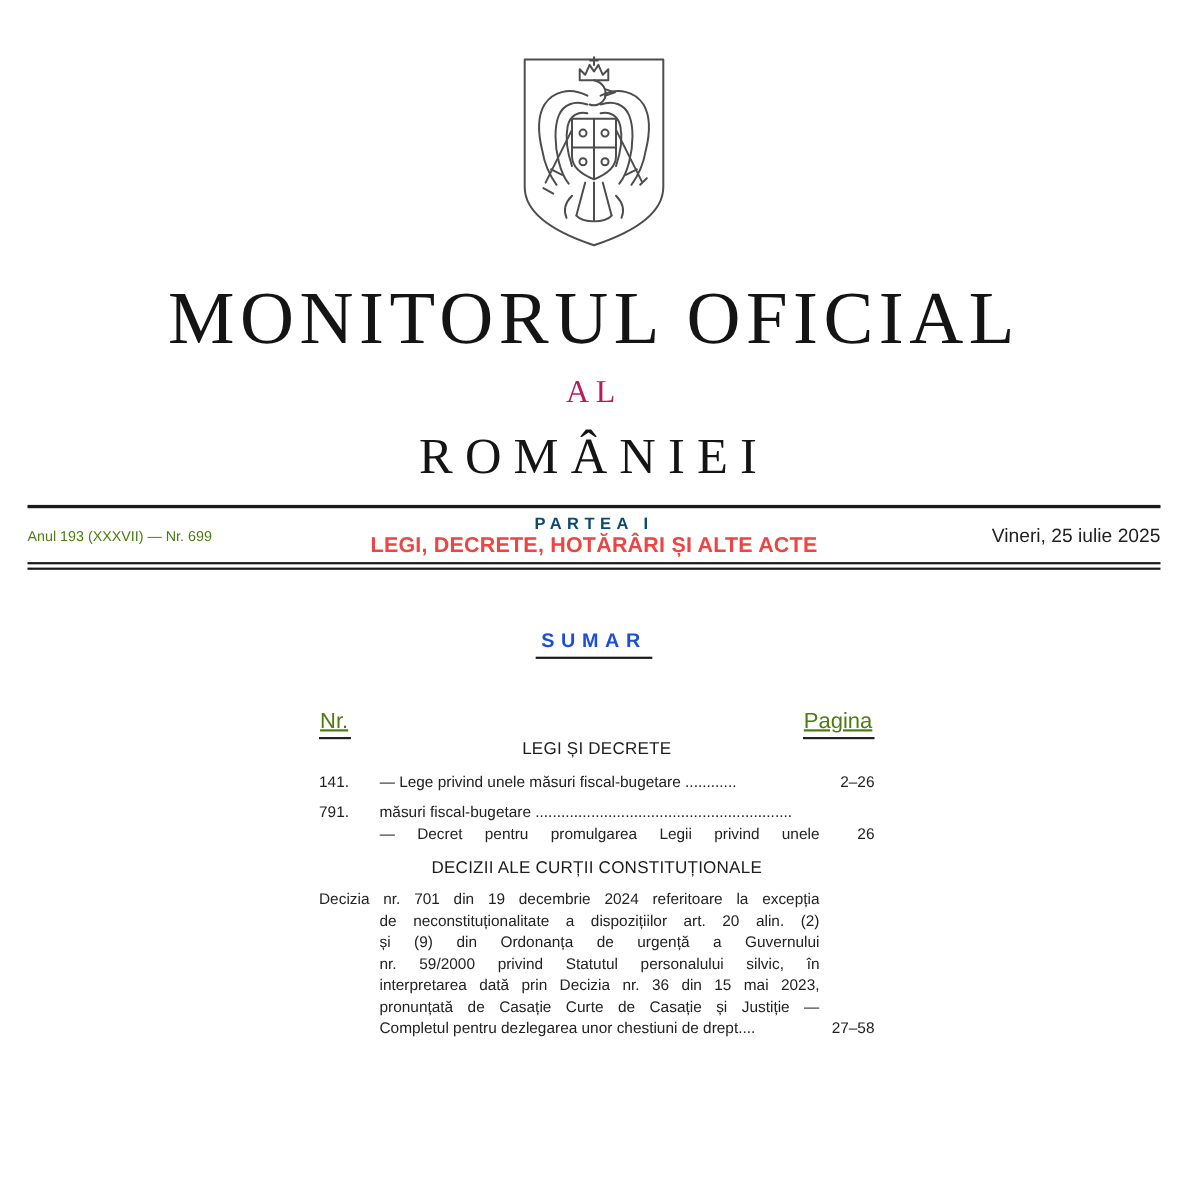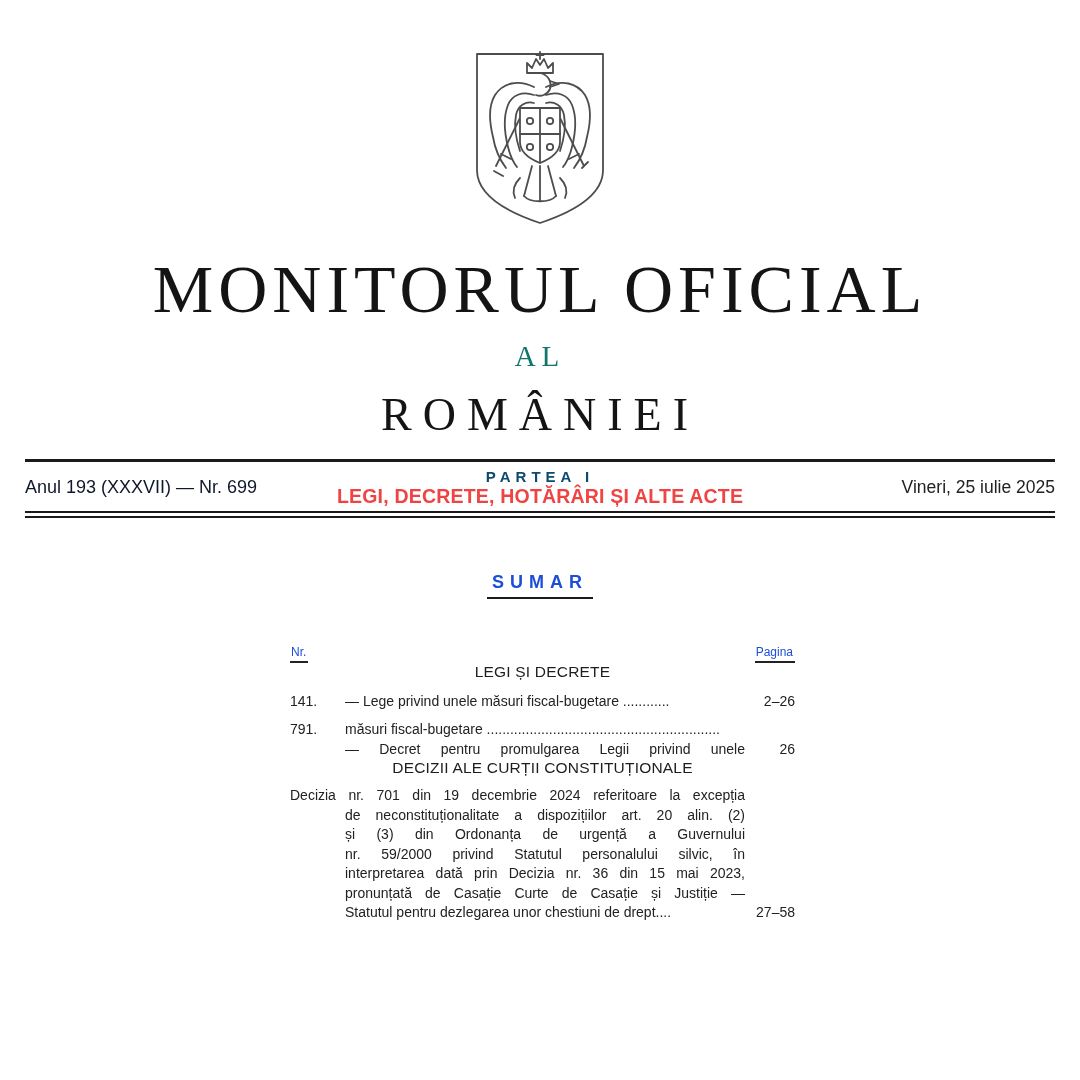--- a/index.html
+++ b/index.html
@@ -18,64 +18,64 @@
   .mast-title{
     position:absolute;top:252px;left:0;width:1080px;
     text-align:center;
     font-family:"Liberation Serif","DejaVu Serif",serif;
     font-size:68px;line-height:74px;letter-spacing:5px;
     color:#141414;white-space:nowrap;
   }
   .mast-al{
     position:absolute;top:340px;left:0;width:1080px;text-align:center;
     font-family:"Liberation Serif","DejaVu Serif",serif;
-    font-size:29px;letter-spacing:6px;color:#0f766e;
+    font-size:29px;letter-spacing:6px;color:#be185d;
   }
   .mast-country{
     position:absolute;top:388px;left:0;width:1080px;text-align:center;
     font-family:"Liberation Serif","DejaVu Serif",serif;
     font-size:46px;letter-spacing:11px;color:#141414;
   }
   
   .rule-top{position:absolute;top:459px;left:25px;width:1030px;height:3px;background:#1a1a1a;}
   .band{
     position:absolute;top:464px;left:25px;width:1030px;height:46px;
     display:grid;grid-template-columns:1fr auto 1fr;align-items:center;
   }
-  .band-left{justify-self:start;font-size:18px;color:#0f172a;}
+  .band-left{justify-self:start;font-size:13px;color:#4d7c0f;}
   .band-center{text-align:center;}
   .partea{font-size:15px;font-weight:bold;letter-spacing:5px;line-height:17px;color:#0c4a6e;text-align:center;}
   .band-sub{font-size:19.5px;font-weight:bold;letter-spacing:0.2px;line-height:22px;color:#ef4444;}
   .band-right{justify-self:end;font-size:17.5px;color:#222;}
   .rule-bottom{
     position:absolute;top:511px;left:25px;width:1030px;height:3px;
     border-top:2.5px solid #1a1a1a;border-bottom:2px solid #1a1a1a;
     box-sizing:content-box;
   }
   
   .sumar-wrap{position:absolute;top:572px;left:0;width:1080px;text-align:center;}
   .sumar{
     display:inline-block;font-size:18px;font-weight:bold;letter-spacing:6px;
     border-bottom:2.5px solid #1a1a1a;padding:0 5px 4px 5px;color:#1d4ed8;
   }
   
   .toc{position:absolute;top:645px;left:290px;width:505px;font-size:14px;color:#222;}
   .toc-cols{display:flex;justify-content:space-between;}
   .colhead{
-    font-size:12px;border-bottom:2px solid #222;padding:0 2px 2px 1px;color:#1d4ed8;
+    font-size:20px;border-bottom:2px solid #222;padding:0 2px 2px 1px;color:#4d7c0f;text-decoration:underline;
   }
   .sec-title{text-align:center;font-size:15.5px;letter-spacing:0.2px;color:#1d1d1d;}
   .row{display:grid;grid-template-columns:55px 1fr 50px;margin-top:10px;line-height:20px;}
   .row .no{}
   .row .pg{text-align:right;align-self:end;}
   .ln{overflow:hidden;}
   .nowrap{white-space:nowrap;}
   .just{text-align:justify;text-align-last:justify;}
   .row.r2{margin-top:8px;}
-  .sec-title.s2{margin-top:0;text-align:center;}
+  .sec-title.s2{margin-top:13px;text-align:center;}
   .row.dec{grid-template-columns:1fr 50px;margin-top:9px;line-height:19.5px;}
   .row.dec .body{padding-left:55px;}
   .row.dec .first{margin-left:-55px;}
 </style>
 </head>
 <body>
 
 <div class="page">
 
   <div class="coa">
@@ -160,23 +160,23 @@
       </div>
       <div class="pg">26</div>
     </div>
 
     <div class="sec-title s2">DECIZII ALE CURȚII CONSTITUȚIONALE</div>
 
     <div class="row dec">
       <div class="body">
         <div class="ln just first">Decizia nr. 701 din 19 decembrie 2024 referitoare la excepția</div>
         <div class="ln just">de neconstituționalitate a dispozițiilor art. 20 alin. (2)</div>
-        <div class="ln just">și (3) din Ordonanța de urgență a Guvernului</div>
+        <div class="ln just">și (9) din Ordonanța de urgență a Guvernului</div>
         <div class="ln just">nr. 59/2000 privind Statutul personalului silvic, în</div>
         <div class="ln just">interpretarea dată prin Decizia nr. 36 din 15 mai 2023,</div>
         <div class="ln just">pronunțată de Casație Curte de Casație și Justiție —</div>
-        <div class="ln nowrap">Statutul pentru dezlegarea unor chestiuni de drept....</div>
+        <div class="ln nowrap">Completul pentru dezlegarea unor chestiuni de drept....</div>
       </div>
       <div class="pg">27–58</div>
     </div>
 
   </div>
 </div>
 
 </body></html>

